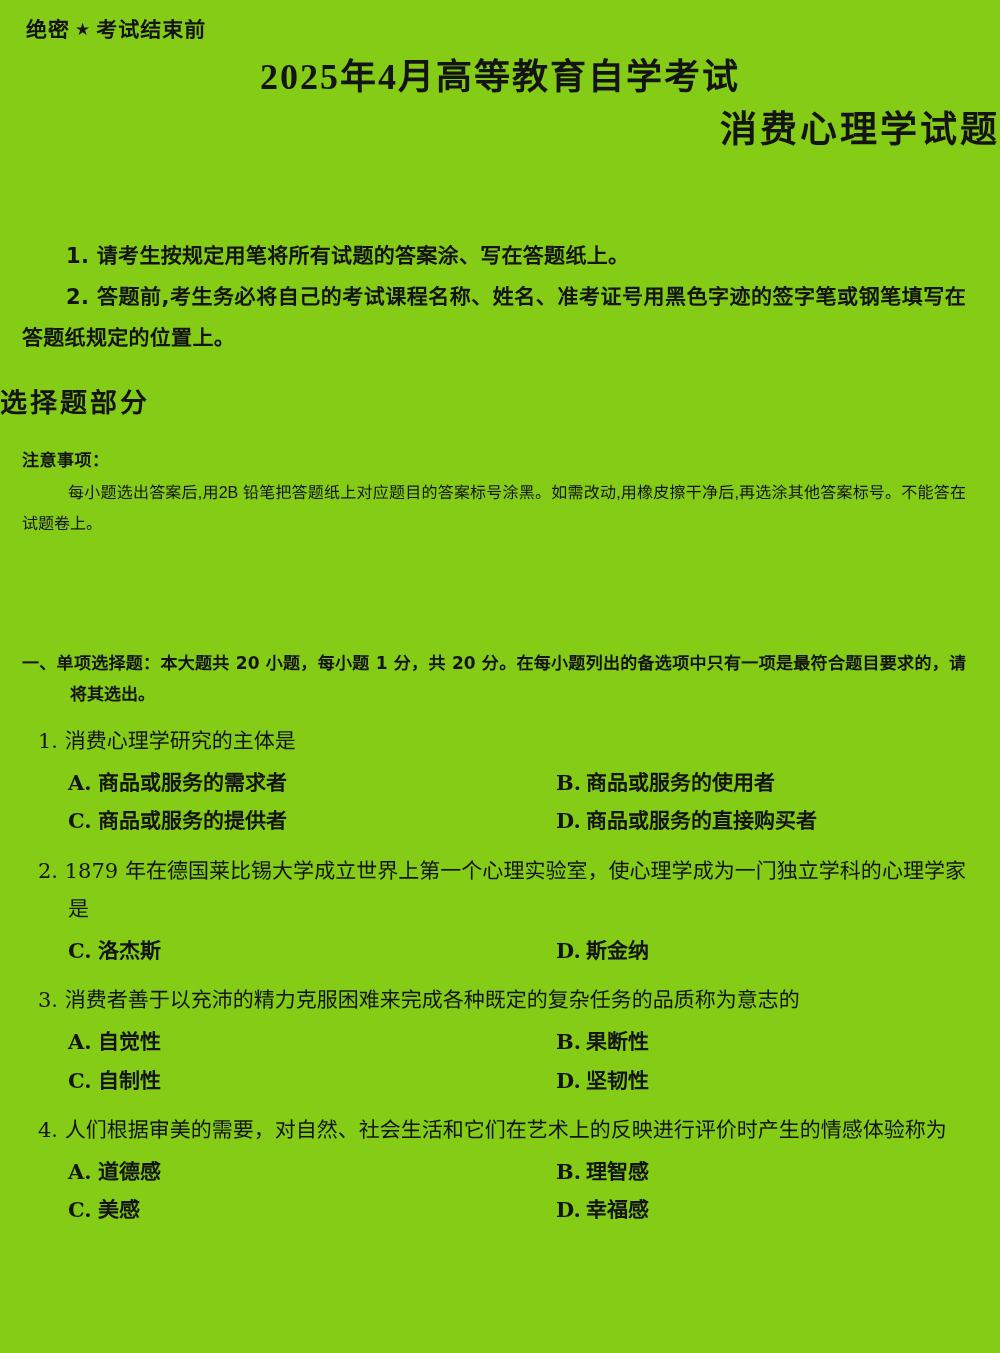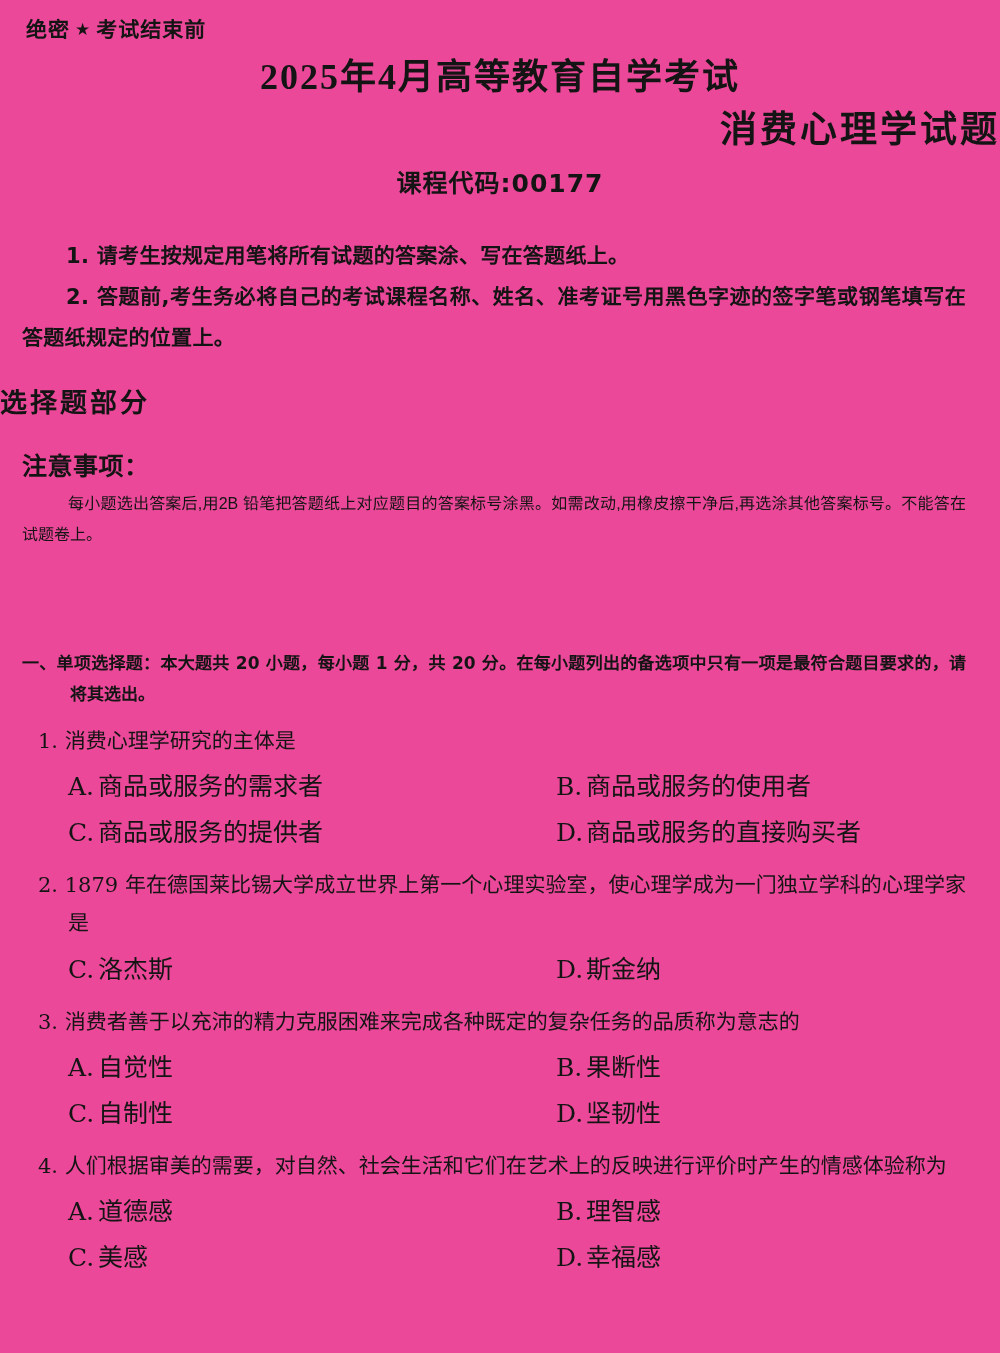--- a/index.html
+++ b/index.html
@@ -6,21 +6,21 @@
   html, body {
     margin: 0;
     padding: 0;
     background: #ffffff;
   }
   .page {
     position: relative;
     width: 1000px;
     height: 1353px;
     margin: 0 auto;
-    background: #ec4899;
+    background: #84cc16;
     color: #141414;
     font-family: "DejaVu Serif", "Liberation Serif", serif;
     overflow: hidden;
     box-sizing: border-box;
   }
 
   
   .security-line {
     position: absolute;
     left: 26px;
@@ -102,21 +102,21 @@
   
   .notice {
     position: absolute;
     left: 22px;
     top: 446px;
     width: 944px;
   }
   .notice-label {
     font-family: "DejaVu Sans", "Liberation Sans", sans-serif;
     font-weight: bold;
-    font-size: 25px;
+    font-size: 17px;
     letter-spacing: 0.5px;
   }
   .notice-body {
     margin-top: 6px;
     font-family: Liberation Sans, sans-serif;
     font-size: 16px;
     line-height: 1.95;
     text-indent: 46px;
     text-align: justify;
   }
@@ -152,23 +152,24 @@
   }
   .q-num {
     display: inline;
   }
   .options {
     margin-top: 4px;
   }
   .option-row {
     display: flex;
     font-family: "DejaVu Serif", "Liberation Serif", serif;
-    font-size: 25px;
+    font-size: 21px;
     line-height: 1.82;
     padding-left: 46px;
+    font-weight: bold;
   }
   .option {
     flex: 0 0 488px;
     white-space: nowrap;
   }
   .option .opt-letter {
     display: inline-block;
     min-width: 30px;
   }
 </style>
@@ -177,21 +178,20 @@
 
 <div class="page">
 
   <div class="security-line">
     <span>绝密</span><span class="star">★</span><span>考试结束前</span>
   </div>
 
   <div class="title-block">
     <div class="exam-title">2025年4月高等教育自学考试</div>
     <div class="paper-title">消费心理学试题</div>
-    <div class="course-code">课程代码:00177</div>
   </div>
 
   <div class="instructions">
     <div class="instruction-item">1. 请考生按规定用笔将所有试题的答案涂、写在答题纸上。</div>
     <div class="instruction-item">2. 答题前,考生务必将自己的考试课程名称、姓名、准考证号用黑色字迹的签字笔或钢笔填写在答题纸规定的位置上。</div>
   </div>
 
   <div class="section-heading">选择题部分</div>
 
   <div class="notice">

